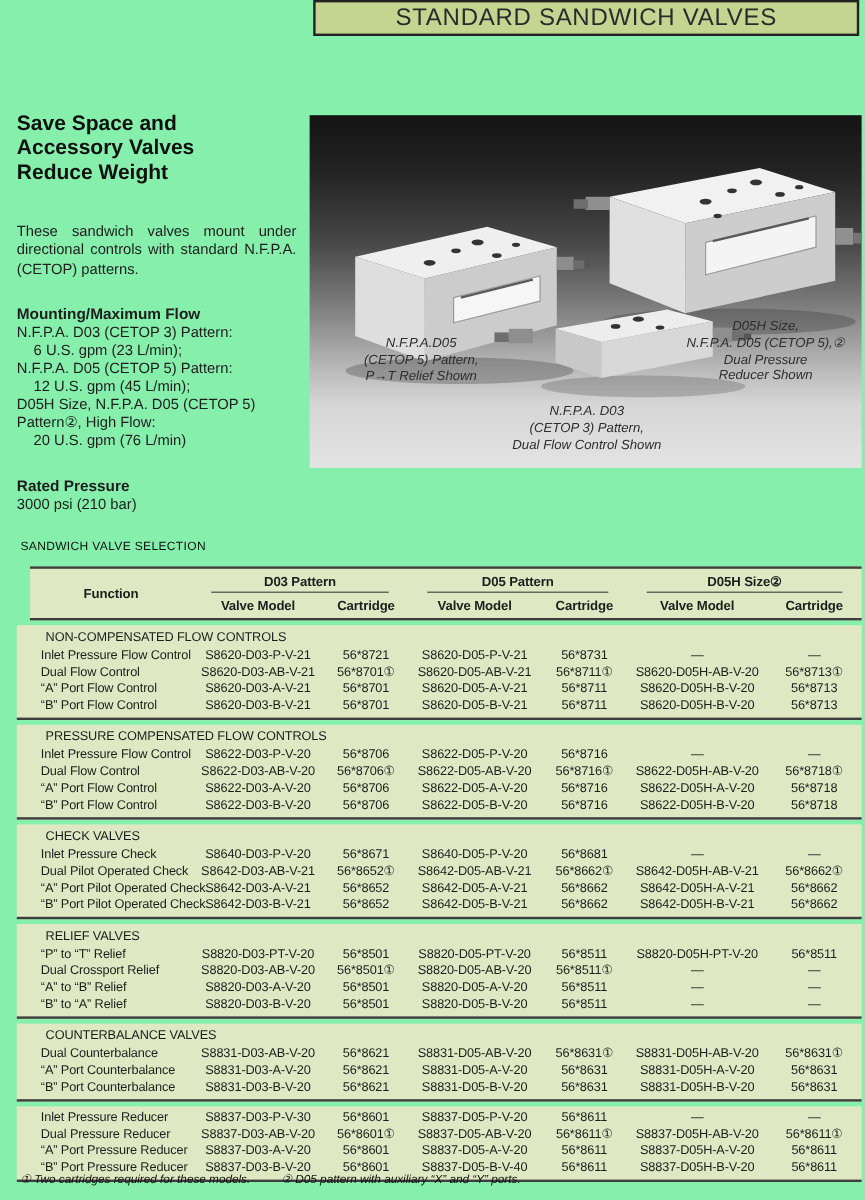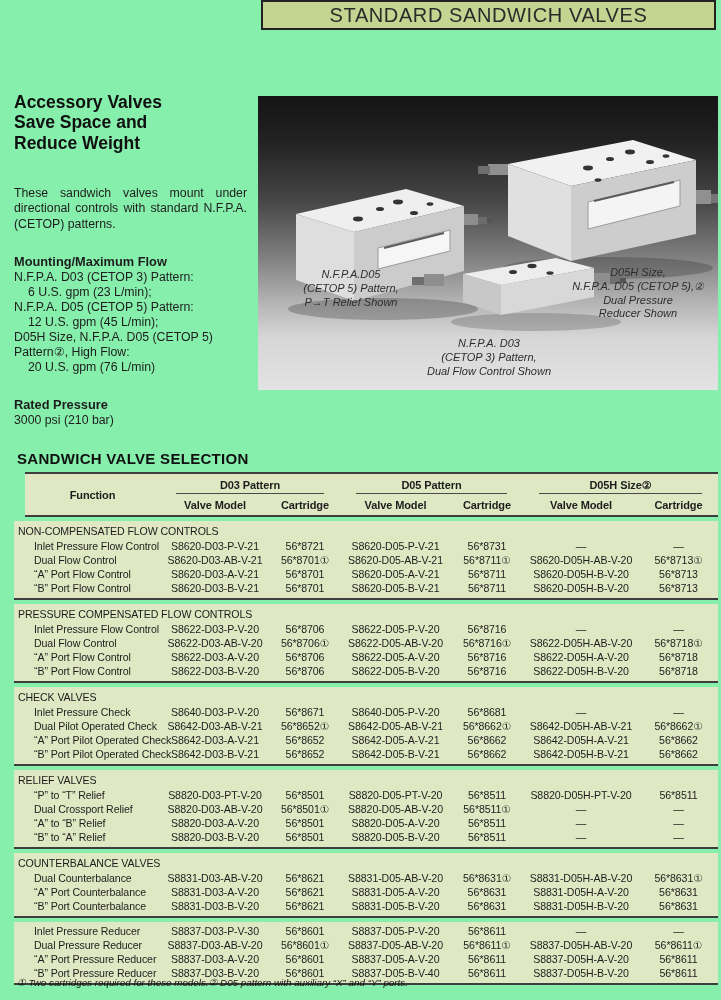--- a/index.html
+++ b/index.html
@@ -21,62 +21,62 @@
   .tline.ind{padding-left:14px;}
   .pressure-v{font-size:12.3px;line-height:1.25;}
 
   
   .photo{position:absolute;left:258px;top:96px;width:460px;height:294px;
          background:linear-gradient(180deg,#141414 0%,#232323 16%,#474747 36%,
                     #7d7d7d 54%,#b3b3b3 70%,#d6d6d6 82%,#e3e3e3 100%);}
   .photo svg{position:absolute;left:0;top:0;}
   .caption{position:absolute;font-style:italic;font-size:11px;line-height:1.25;
            text-align:center;color:#2d2d2d;}
-  .cap-left{left:24px;top:172px;width:138px;}
+  .cap-left{left:24px;top:184px;width:138px;}
   .cap-right{left:298px;top:170px;width:164px;}
   .cap-bottom{left:138px;top:241px;width:186px;}
 
   
-  .tbl-title{position:absolute;left:17px;top:450px;font-size:15px;font-weight:bold;
+  .tbl-title{position:absolute;left:17px;top:450px;font-size:10px;font-weight:normal;
              letter-spacing:0.3px;color:#101010;}
   .tbl{position:absolute;left:14px;top:472px;width:704px;letter-spacing:-0.1px;}
   .thead{display:flex;background:#dfe8c3;border-top:2px solid #3e3e3e;border-bottom:2px solid #3e3e3e;margin-left:11px;}
   .fn-hdr{width:146px;display:flex;align-items:center;justify-content:center;
           font-weight:bold;font-size:11px;}
   .groups{width:558px;display:flex;flex-wrap:wrap;}
   .grp{height:20px;line-height:23px;text-align:center;font-weight:bold;font-size:11px;position:relative;}
   .grp::after{content:"";position:absolute;left:16px;right:16px;bottom:0;border-bottom:1px solid #4a4a4a;}
   .g1{width:180px;} .g2{width:183px;} .g3{width:195px;}
   .subrow{display:flex;height:21px;width:558px;}
   .sub{line-height:22px;text-align:center;font-weight:bold;font-size:11px;}
   .s1{width:110px;} .s2{width:70px;} .s3{width:111px;} .s4{width:72px;} .s5{width:116px;} .s6{width:79px;}
 
   .section{background:#dfe8c3;border-bottom:2px solid #3e3e3e;margin-top:4px;padding:2px 0 3px;}
-  .sec-title{height:16px;line-height:17px;padding-left:4px;font-size:10.6px;color:#1b1b1b;}
+  .sec-title{height:16px;line-height:17px;padding-left:24px;font-size:10.6px;color:#1b1b1b;}
   .trow{display:grid;grid-template-columns:146px 110px 70px 111px 72px 116px 79px;
         height:14px;line-height:14px;font-size:10.6px;}
   .cell.fn{padding-left:20px;text-align:left;white-space:nowrap;}
   .cell.cc{text-align:center;white-space:nowrap;}
 
-  .footnotes{position:absolute;left:17px;top:977px;display:flex;
+  .footnotes{position:absolute;left:17px;top:977px;display:flex;gap:26px;
              font-style:italic;font-size:9.8px;color:#111;}
 </style>
 </head>
 <body>
 
 <div class="page">
 
   <div class="banner">
     <span>STANDARD SANDWICH VALVES</span>
   </div>
 
   <div class="intro">
     <div class="intro-h">
+      <div>Save Space and</div>
       <div>Accessory Valves</div>
-      <div>Save Space and</div>
       <div>Reduce Weight</div>
     </div>
     <div class="intro-p">These sandwich valves mount under directional controls with standard N.F.P.A. (CETOP) patterns.</div>
     <div class="sub-h">Mounting/Maximum Flow</div>
     <div>
         <div class="tline">N.F.P.A. D03 (CETOP 3) Pattern:</div>
         <div class="tline ind">6 U.S. gpm (23 L/min);</div>
         <div class="tline">N.F.P.A. D05  (CETOP 5) Pattern:</div>
         <div class="tline ind">12 U.S. gpm (45 L/min);</div>
         <div class="tline">D05H Size, N.F.P.A. D05 (CETOP 5)</div>

